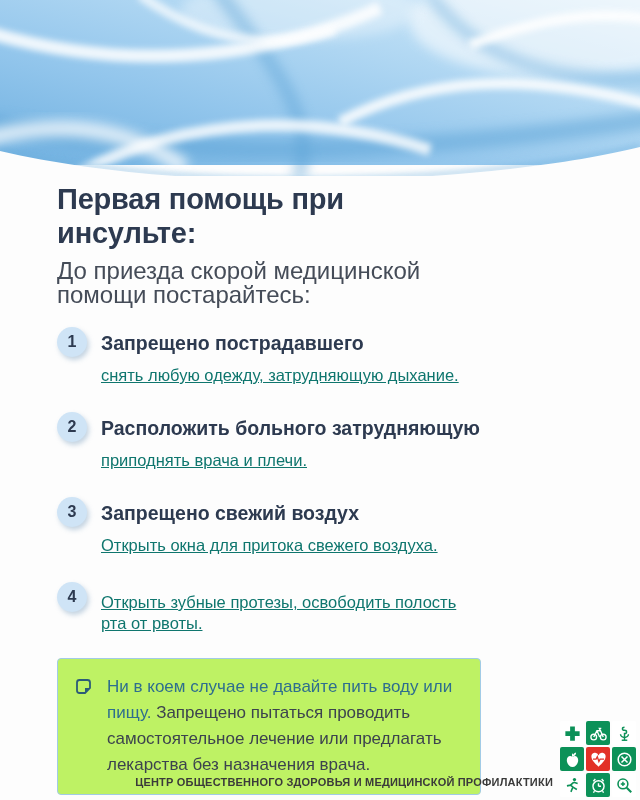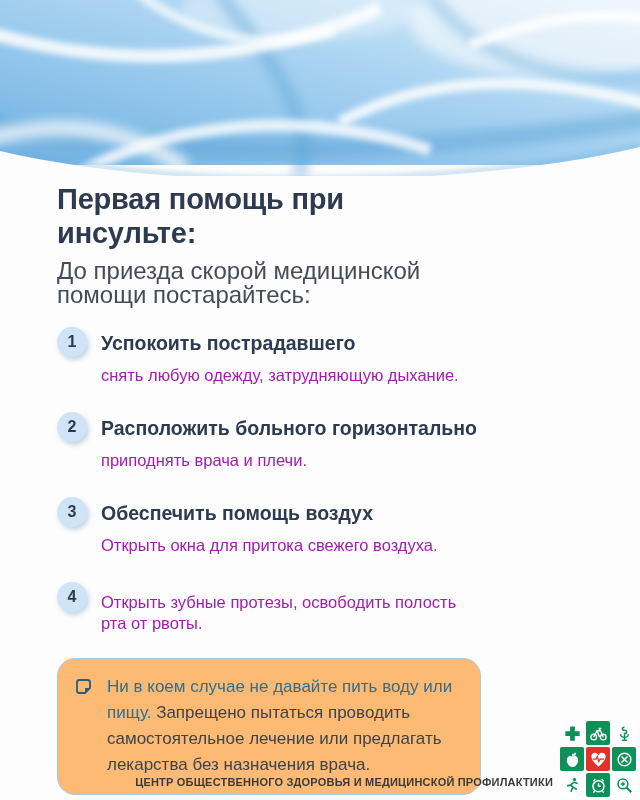--- a/index.html
+++ b/index.html
@@ -17,25 +17,25 @@
   .step{display:flex;gap:14px;margin-top:26px;}
   .step:first-of-type{margin-top:20px;}
   .step-num{
     flex:0 0 30px;width:30px;height:30px;border-radius:50%;
     background:#cfe4f6;color:#2d3a50;font-weight:bold;font-size:16px;
     display:flex;align-items:center;justify-content:center;
     box-shadow:2px 3px 5px rgba(110,150,185,.40);
   }
   .step-body{flex:1;}
   .step-heading{margin:4px 0 0 0;font-size:19.5px;line-height:24px;font-weight:bold;color:#2d3a50;}
-  .step-detail{margin:10px 0 0 0;font-size:16.5px;line-height:21px;color:#a21caf;}
+  .step-detail{margin:10px 0 0 0;font-size:16.5px;line-height:21px;color:#0f766e;text-decoration:underline;}
   
   .callout{
     margin-top:24px;display:flex;gap:15px;align-items:flex-start;
-    background:#fdba74;border:1px solid #a2cbe6;border-radius:18px;
+    background:#bef264;border:1px solid #a2cbe6;border-radius:4px;
     padding:15px 20px 16px 17px;box-sizing:border-box;
   }
   .callout-icon{flex:0 0 17px;margin-top:4px;color:#2c5b78;}
   .callout-text{margin:0;font-size:17px;line-height:26px;max-width:432px;}
   .callout-lead{color:#2e6e8e;}
   .callout-body{color:#3c434e;}
   
   .footer{position:absolute;right:4px;bottom:3px;display:flex;align-items:flex-end;gap:7px;}
   .footer-org{
     font-size:11px;font-weight:bold;color:#3a3a3a;letter-spacing:.2px;
@@ -85,37 +85,37 @@
 </div>
 
 <div class="content">
 
   <h1 class="title">Первая помощь при инсульте:</h1>
   <p class="subtitle">До приезда скорой медицинской помощи постарайтесь:</p>
 
   <div class="step">
     <div class="step-num">1</div>
     <div class="step-body">
-      <h3 class="step-heading">Успокоить пострадавшего</h3>
+      <h3 class="step-heading">Запрещено пострадавшего</h3>
       <p class="step-detail">снять любую одежду, затрудняющую дыхание.</p>
     </div>
   </div>
 
   <div class="step">
     <div class="step-num">2</div>
     <div class="step-body">
-      <h3 class="step-heading">Расположить больного горизонтально</h3>
+      <h3 class="step-heading">Расположить больного затрудняющую</h3>
       <p class="step-detail">приподнять врача и плечи.</p>
     </div>
   </div>
 
   <div class="step">
     <div class="step-num">3</div>
     <div class="step-body">
-      <h3 class="step-heading">Обеспечить помощь воздух</h3>
+      <h3 class="step-heading">Запрещено свежий воздух</h3>
       <p class="step-detail">Открыть окна для притока свежего воздуха.</p>
     </div>
   </div>
 
   <div class="step">
     <div class="step-num">4</div>
     <div class="step-body">
       <p class="step-detail">Открыть зубные протезы, освободить полость рта от рвоты.</p>
     </div>
   </div>

